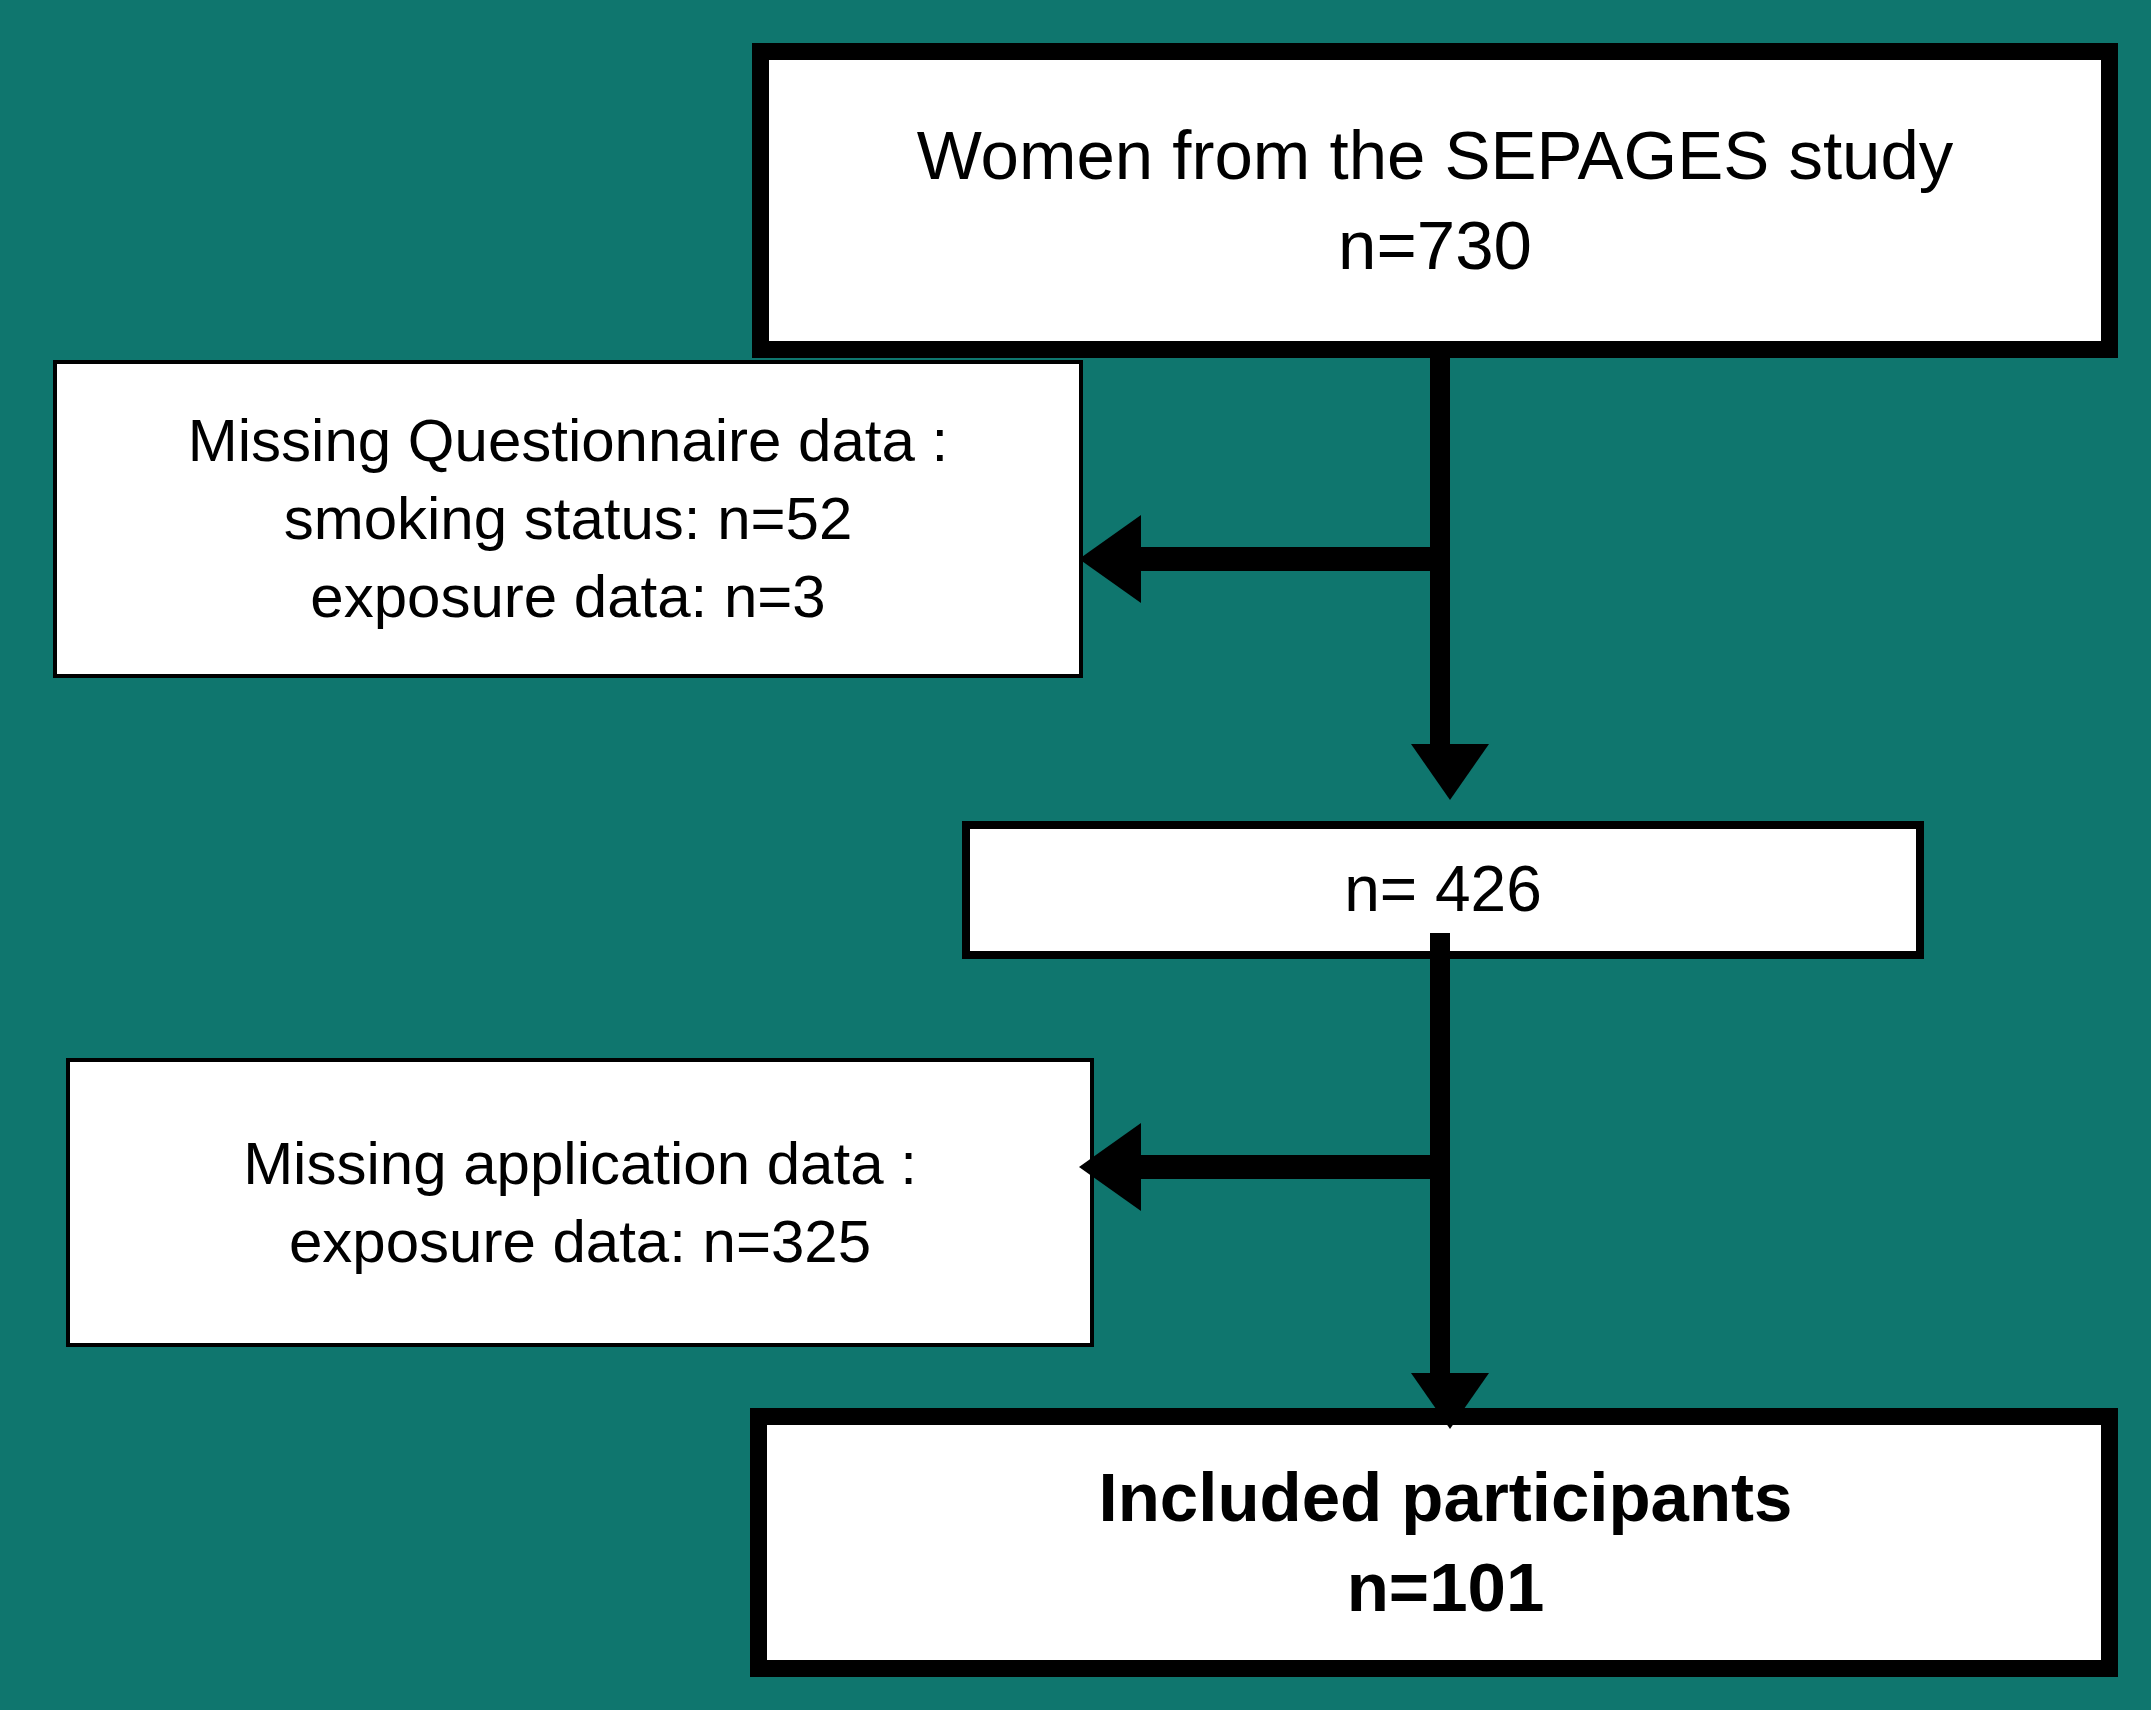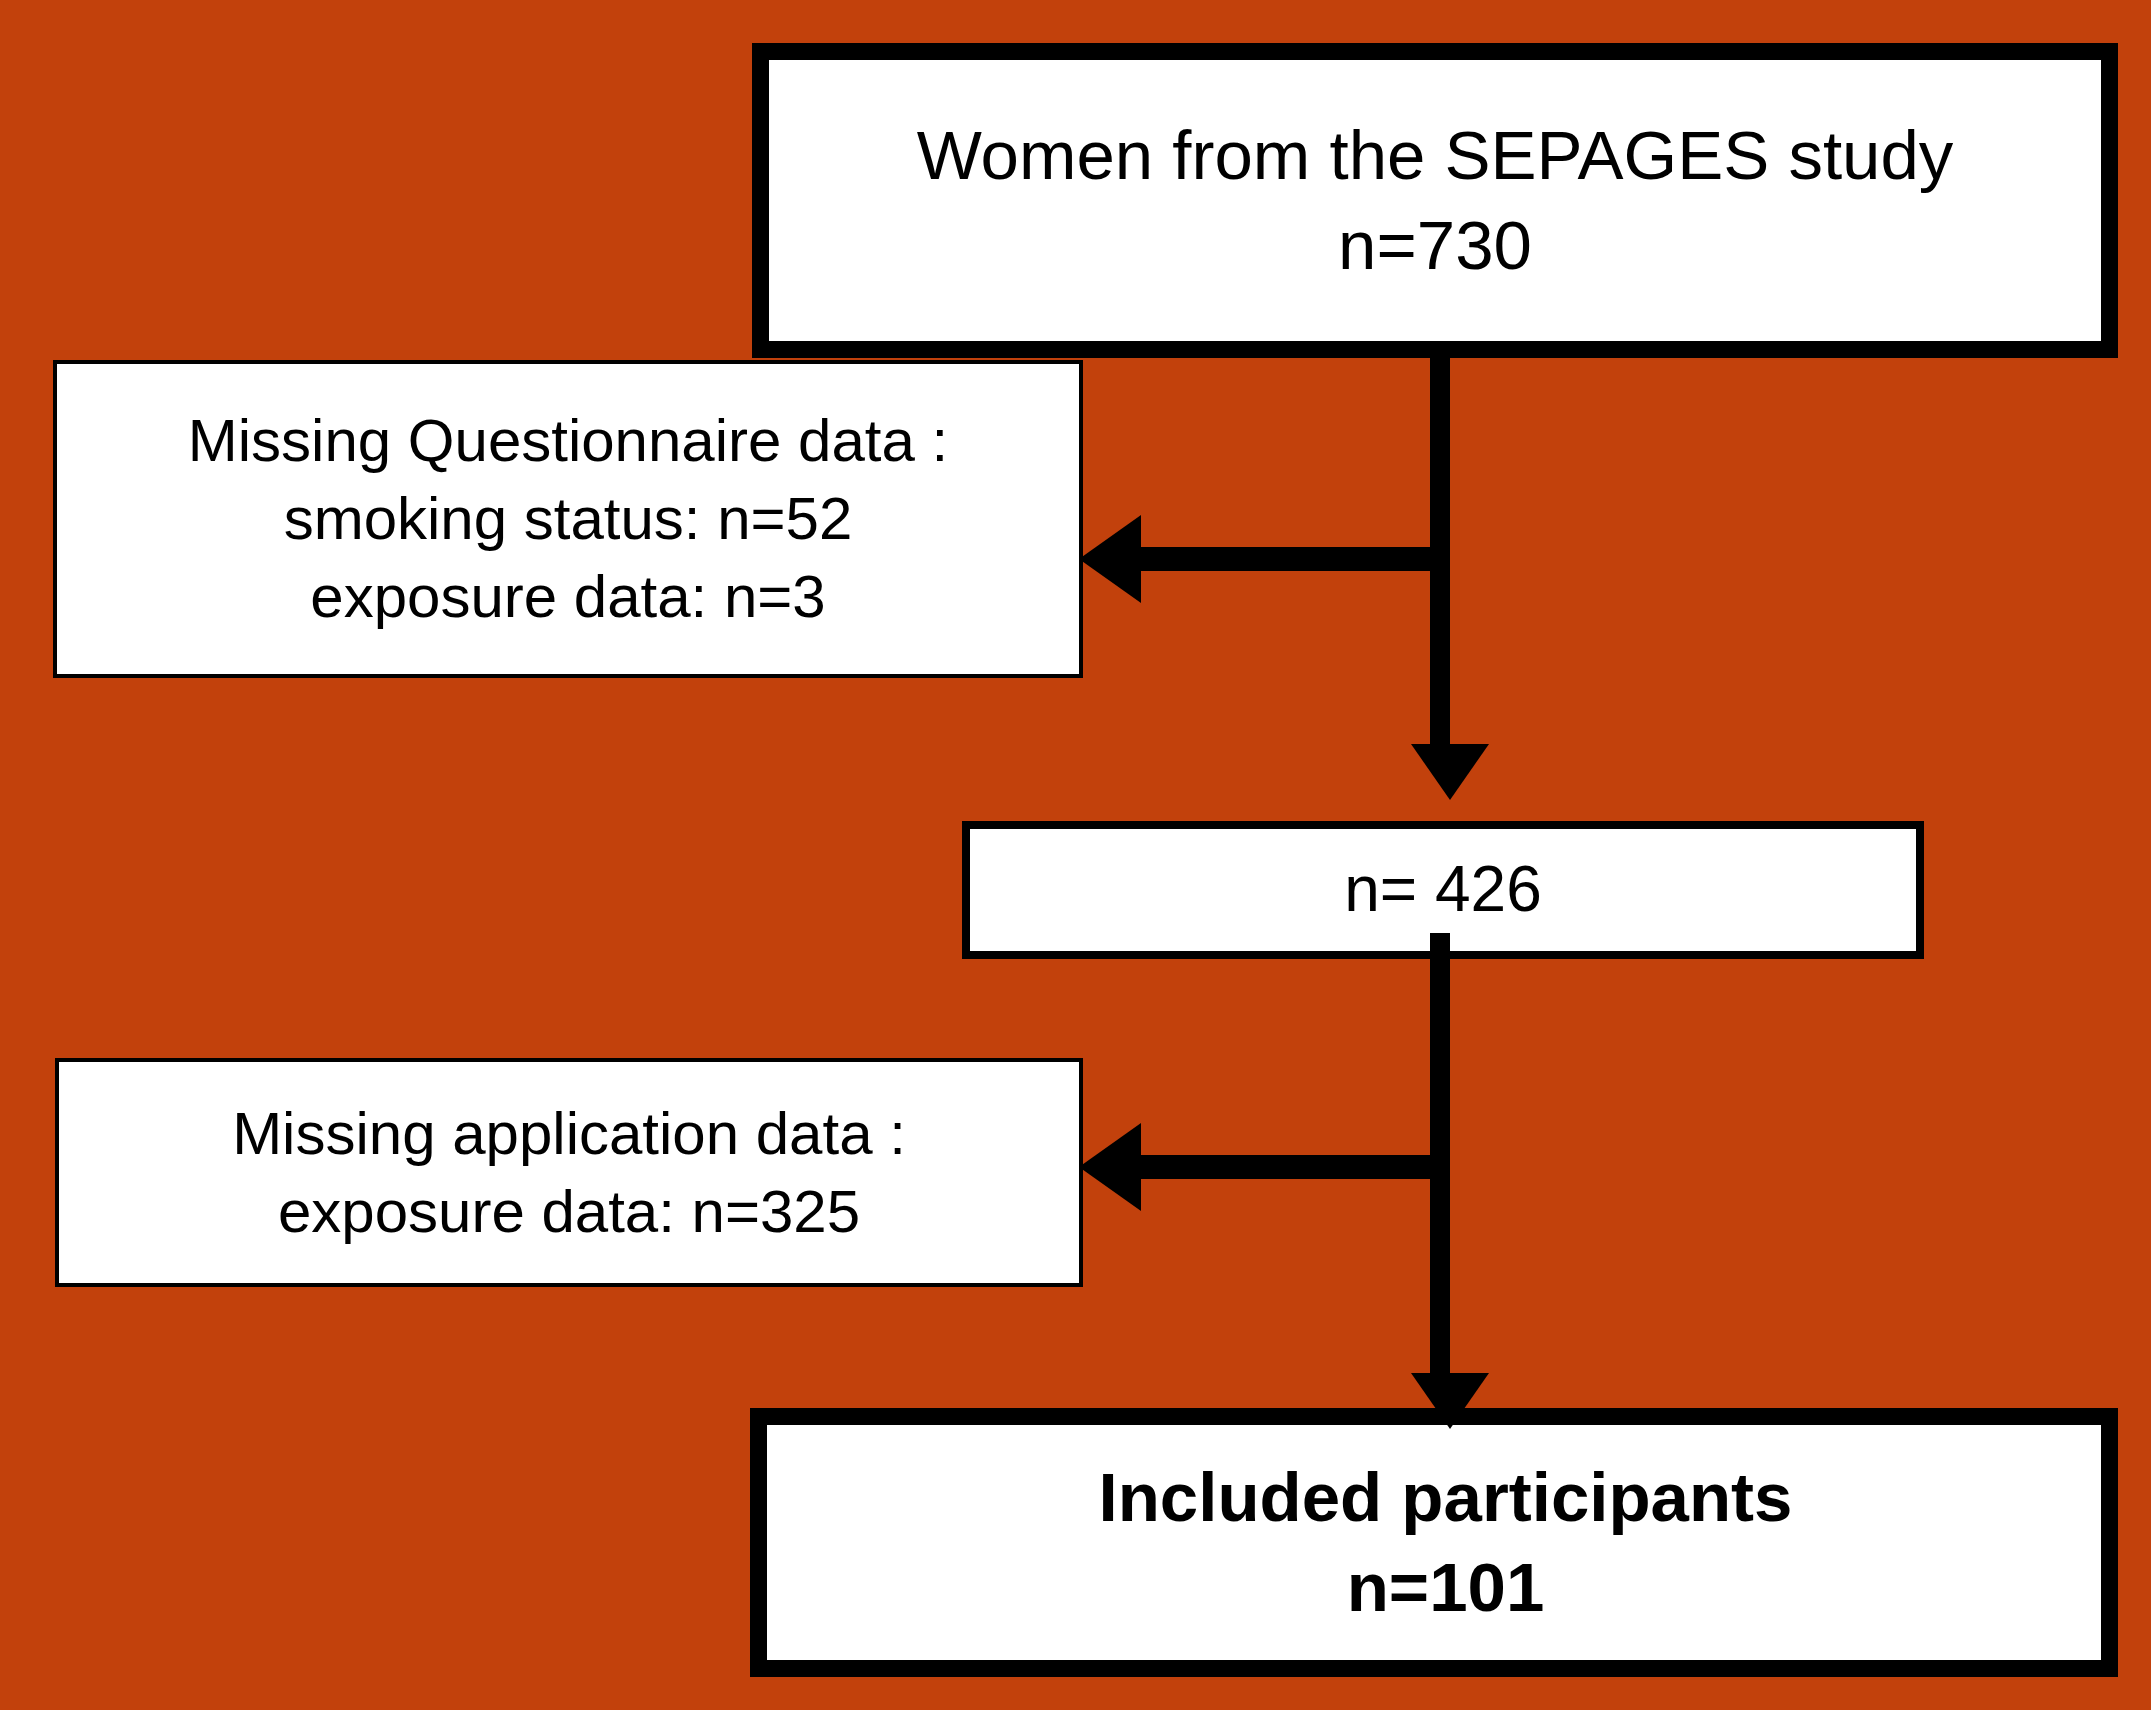--- a/index.html
+++ b/index.html
@@ -9,21 +9,21 @@
     background: #ffffff;
   }
   body {
     font-family: "Liberation Sans", "DejaVu Sans", sans-serif;
     color: #000000;
   }
   #canvas {
     position: relative;
     width: 2151px;
     height: 1710px;
-    background: #c2410c;
+    background: #0f766e;
     overflow: hidden;
     text-decoration: underline;
   }
   .node {
     position: absolute;
     box-sizing: border-box;
     background: #ffffff;
     border: 4.5px solid #000000;
     display: flex;
     flex-direction: column;
@@ -63,24 +63,24 @@
     top: 799px;
     width: 962px;
     height: 138px;
     border-width: 8.2px;
     font-size: 64px;
     margin-top: 22px;
   }
 
   
   #node-exclusion-application {
-    left: 55px;
+    left: 66px;
     top: 1058px;
     width: 1028px;
-    height: 229px;
+    height: 289px;
     border-width: 4.5px;
     font-size: 60px;
   }
 
   
   #node-included {
     left: 750px;
     top: 1408px;
     width: 1368px;
     height: 269px;

